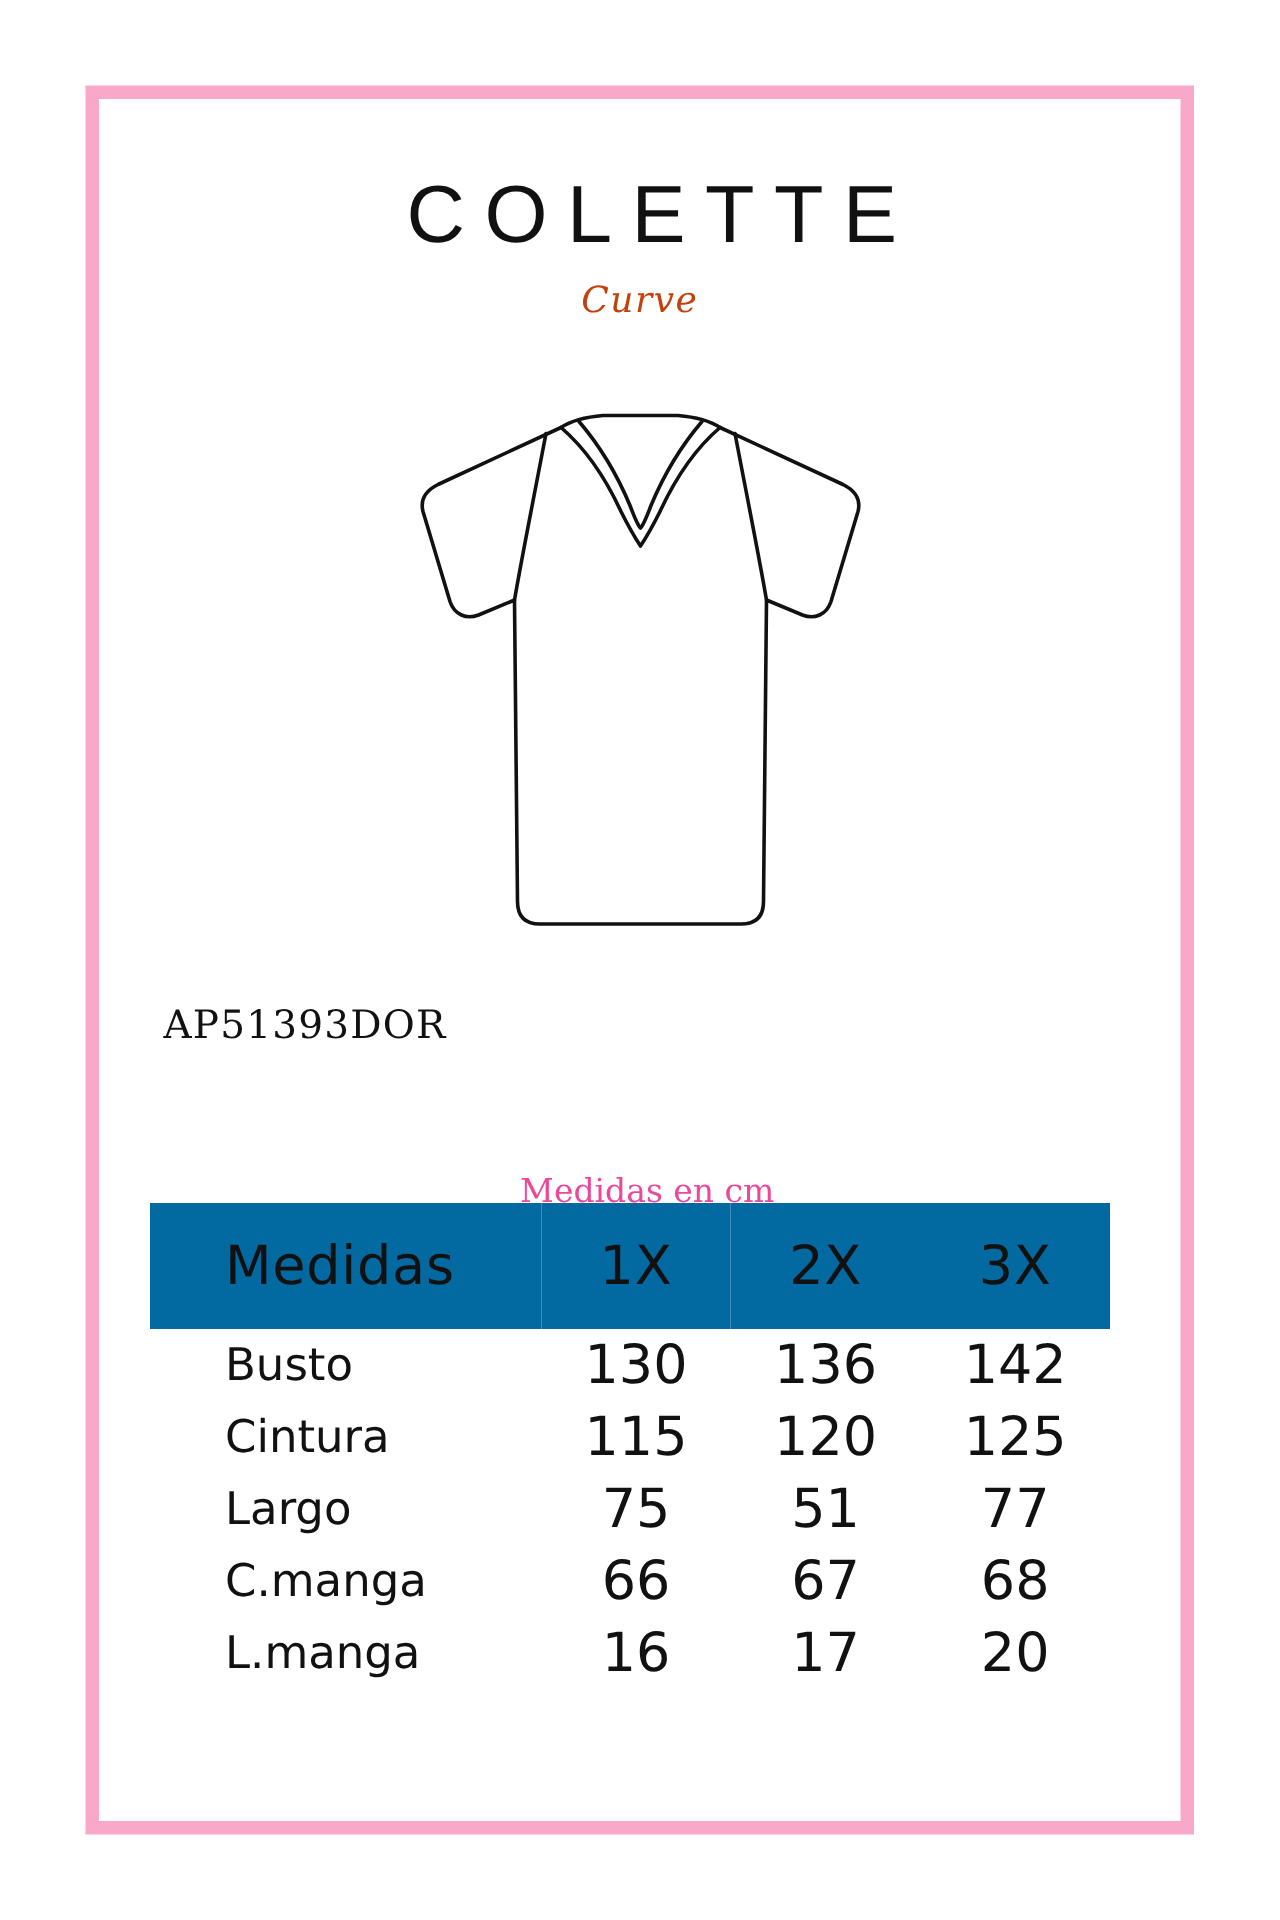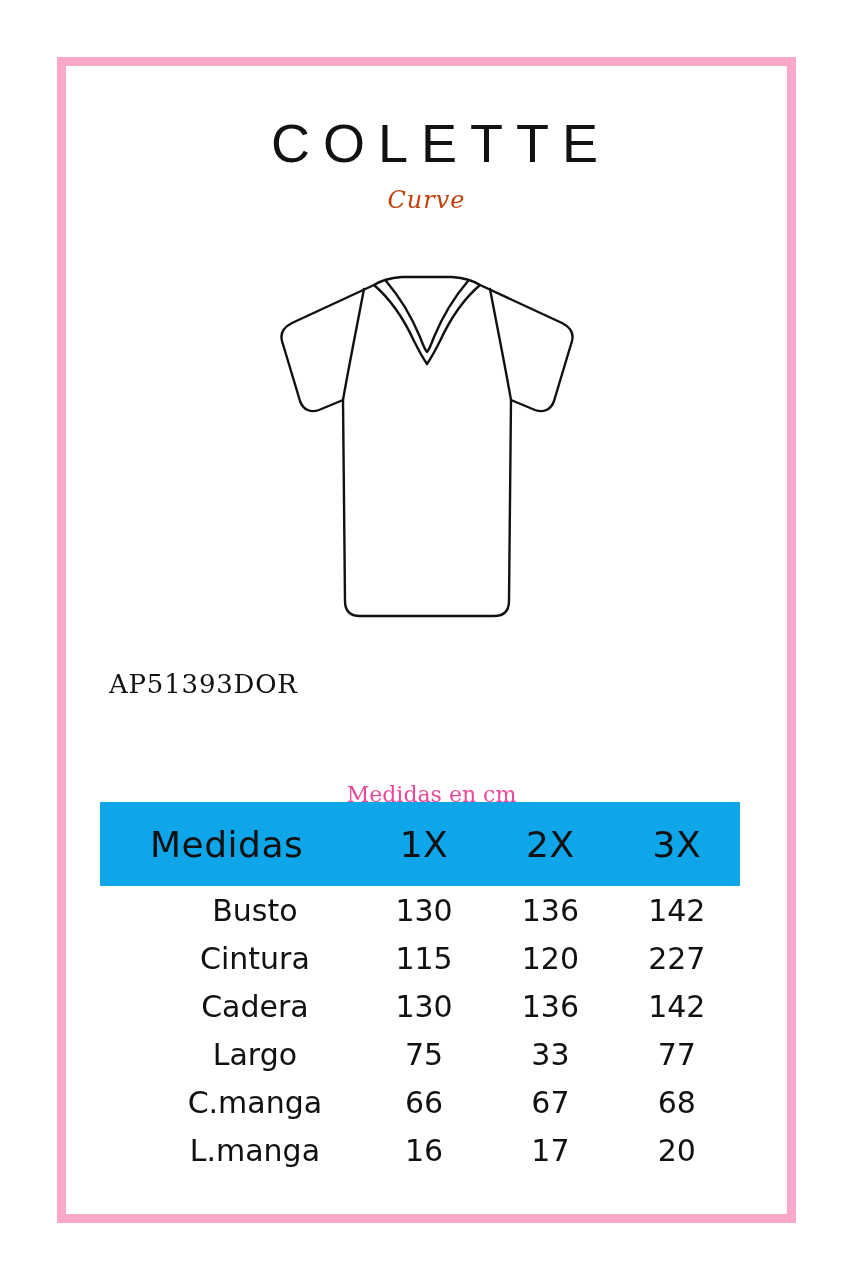--- a/index.html
+++ b/index.html
@@ -99,43 +99,43 @@
   }
   .size-table {
     position: absolute;
     left: 34px;
     top: 736px;
     width: 640px;
     border-collapse: collapse;
     font-family: "DejaVu Sans", sans-serif;
   }
   .size-table thead tr {
-    background: #0ea5e9;
+    background: #0369a1;
   }
   .size-table thead th {
     height: 82px;
     font-weight: 400;
     color: #111111;
     font-size: 36px;
     letter-spacing: 0.5px;
   }
   .size-table thead th.label-col {
     text-align: left;
     padding-left: 50px;
     font-size: 36px;
   }
   .size-table tbody td {
     height: 46px;
-    font-size: 30px;
+    font-size: 36px;
     color: #111111;
     text-align: center;
     font-weight: 400;
   }
   .size-table tbody td.label-col {
-    text-align: center;
+    text-align: left;
     padding-left: 50px;
     font-size: 30px;
   }
   .size-table col.c-label { width: 260px; }
   .size-table col.c-size  { width: 126px; }
 </style>
 </head>
 <body>
 
 <div class="page">
@@ -212,32 +212,26 @@
         <tr>
           <td class="label-col">Busto</td>
           <td>130</td>
           <td>136</td>
           <td>142</td>
         </tr>
         <tr>
           <td class="label-col">Cintura</td>
           <td>115</td>
           <td>120</td>
-          <td>227</td>
-        </tr>
-        <tr>
-          <td class="label-col">Cadera</td>
-          <td>130</td>
-          <td>136</td>
-          <td>142</td>
+          <td>125</td>
         </tr>
         <tr>
           <td class="label-col">Largo</td>
           <td>75</td>
-          <td>33</td>
+          <td>51</td>
           <td>77</td>
         </tr>
         <tr>
           <td class="label-col">C.manga</td>
           <td>66</td>
           <td>67</td>
           <td>68</td>
         </tr>
         <tr>
           <td class="label-col">L.manga</td>

